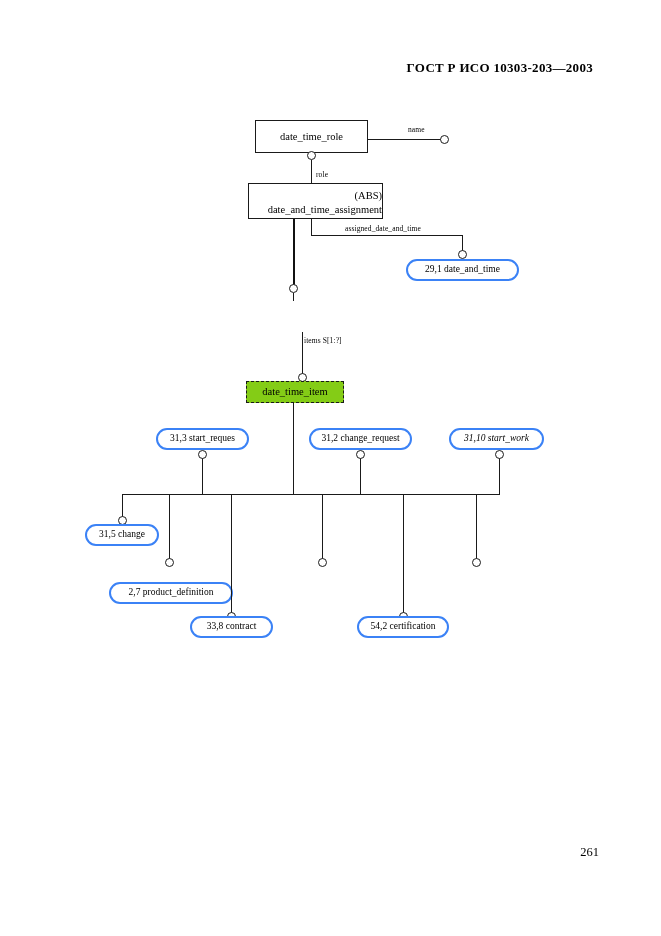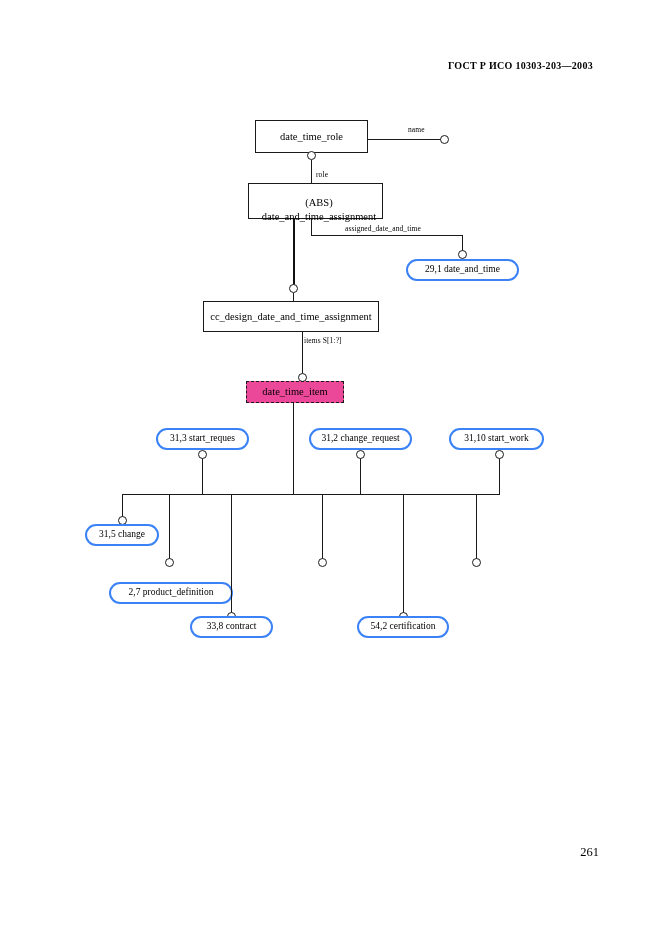--- a/index.html
+++ b/index.html
@@ -17,21 +17,21 @@
     height: 936px;
     background: #ffffff;
     overflow: hidden;
   }
   
   .doc-header {
     position: absolute;
     top: 60px;
     right: 68px;
     font-family: "Liberation Serif", serif;
-    font-size: 10px;
+    font-size: 13px;
     font-weight: bold;
     letter-spacing: 0.3px;
     white-space: nowrap;
   }
   .page-number {
     position: absolute;
     top: 845px;
     right: 62px;
     font-size: 12.5px;
     font-family: "Liberation Serif", serif;
@@ -64,33 +64,33 @@
     font-family: "Liberation Serif", serif;
     display: flex;
     align-items: center;
     justify-content: center;
     text-align: center;
     line-height: 1.25;
     white-space: nowrap;
   }
   .ent-box.left-align {
     justify-content: flex-start;
-    text-align: center;
+    text-align: right;
     padding-left: 7px;
     display: block;
-    padding-top: 12px;
+    padding-top: 5px;
   }
   .ent-box.left-align .ln {
     display: block;
     font-size: 10.5px;
     line-height: 1.35;
   }
   .ent-box.dashed {
     border: 1px dashed #1a1a1a;
-    background: #ec4899;
+    background: #84cc16;
   }
   .ref-box {
     position: absolute;
     border: 2px solid #3b82f6;
     border-radius: 14px;
     background: #ffffff;
     box-sizing: border-box;
     font-size: 9.5px;
     font-family: "Liberation Serif", serif;
     display: flex;
@@ -162,23 +162,20 @@
     <div class="edge-label" style="left:345px; top:224px;">assigned_date_and_time</div>
 
     <div class="ref-box" style="left:406px; top:259px; width:113px; height:22px;">
       <span>29,1 date_and_time</span>
     </div>
 
     <div class="line-v thick" style="left:293px; top:219px; height:66px;"></div>
     <div class="circle" style="left:289px; top:284px;"></div>
     <div class="line-v" style="left:293px; top:293px; height:8px;"></div>
 
-    <div class="ent-box" style="left:203px; top:301px; width:176px; height:31px;">
-      <span>cc_design_date_and_time_assignment</span>
-    </div>
 
     <div class="line-v" style="left:302px; top:332px; height:42px;"></div>
     <div class="edge-label" style="left:304px; top:336px;">items S[1:?]</div>
     <div class="circle" style="left:298px; top:373px;"></div>
 
     <div class="ent-box dashed" style="left:246px; top:381px; width:98px; height:22px;">
       <span>date_time_item</span>
     </div>
 
     <div class="line-v" style="left:293px; top:403px; height:91px;"></div>
@@ -192,21 +189,21 @@
     </div>
 
     <div class="line-v" style="left:360px; top:458px; height:36px;"></div>
     <div class="circle" style="left:356px; top:450px;"></div>
     <div class="ref-box" style="left:309px; top:428px; width:103px; height:22px;">
       <span>31,2 change_request</span>
     </div>
 
     <div class="line-v" style="left:499px; top:458px; height:36px;"></div>
     <div class="circle" style="left:495px; top:450px;"></div>
-    <div class="ref-box" style="left:449px; top:428px; width:95px; height:22px;">
+    <div class="ref-box" style="left:449px; top:428px; width:95px; height:22px;font-style:italic;">
       <span>31,10 start_work</span>
     </div>
 
     <div class="line-v" style="left:122px; top:494px; height:23px;"></div>
     <div class="circle" style="left:118px; top:516px;"></div>
     <div class="ref-box" style="left:85px; top:524px; width:74px; height:22px;">
       <span>31,5 change</span>
     </div>
 
     <div class="line-v" style="left:169px; top:494px; height:65px;"></div>

